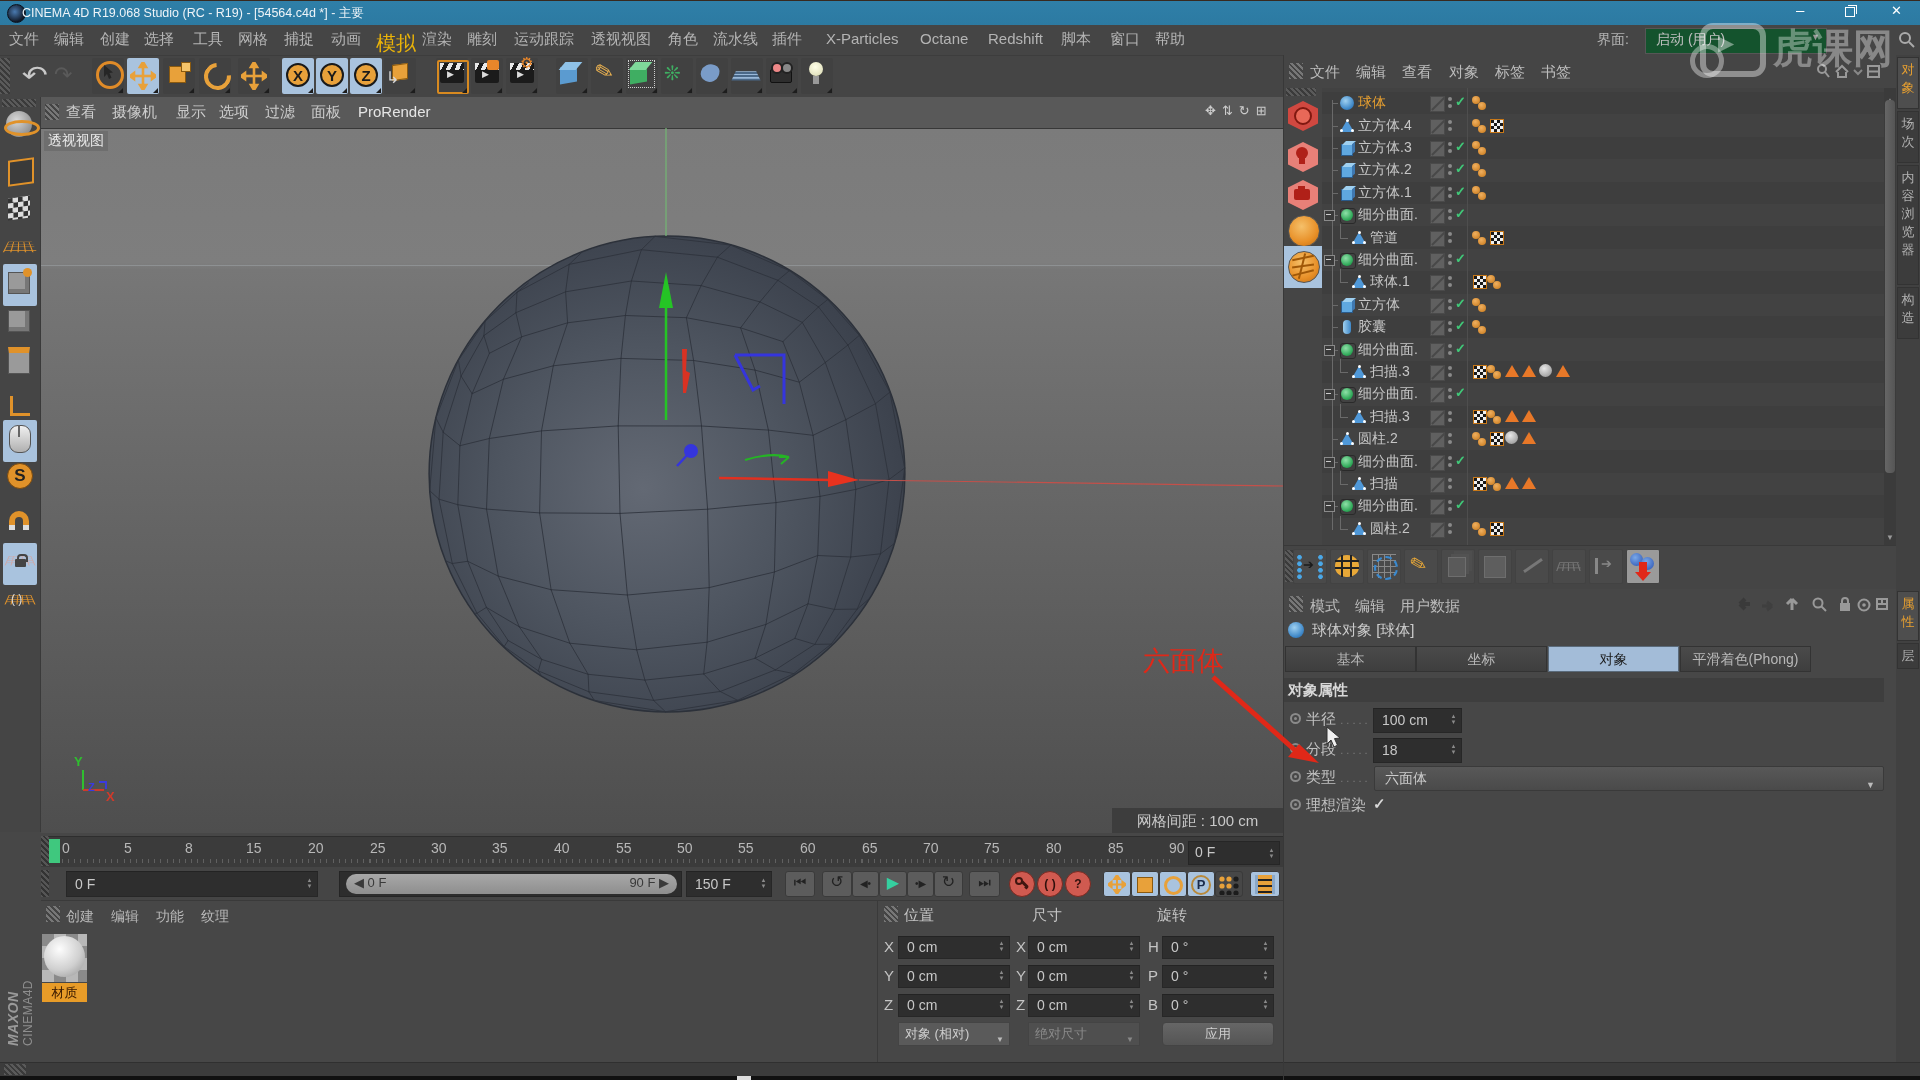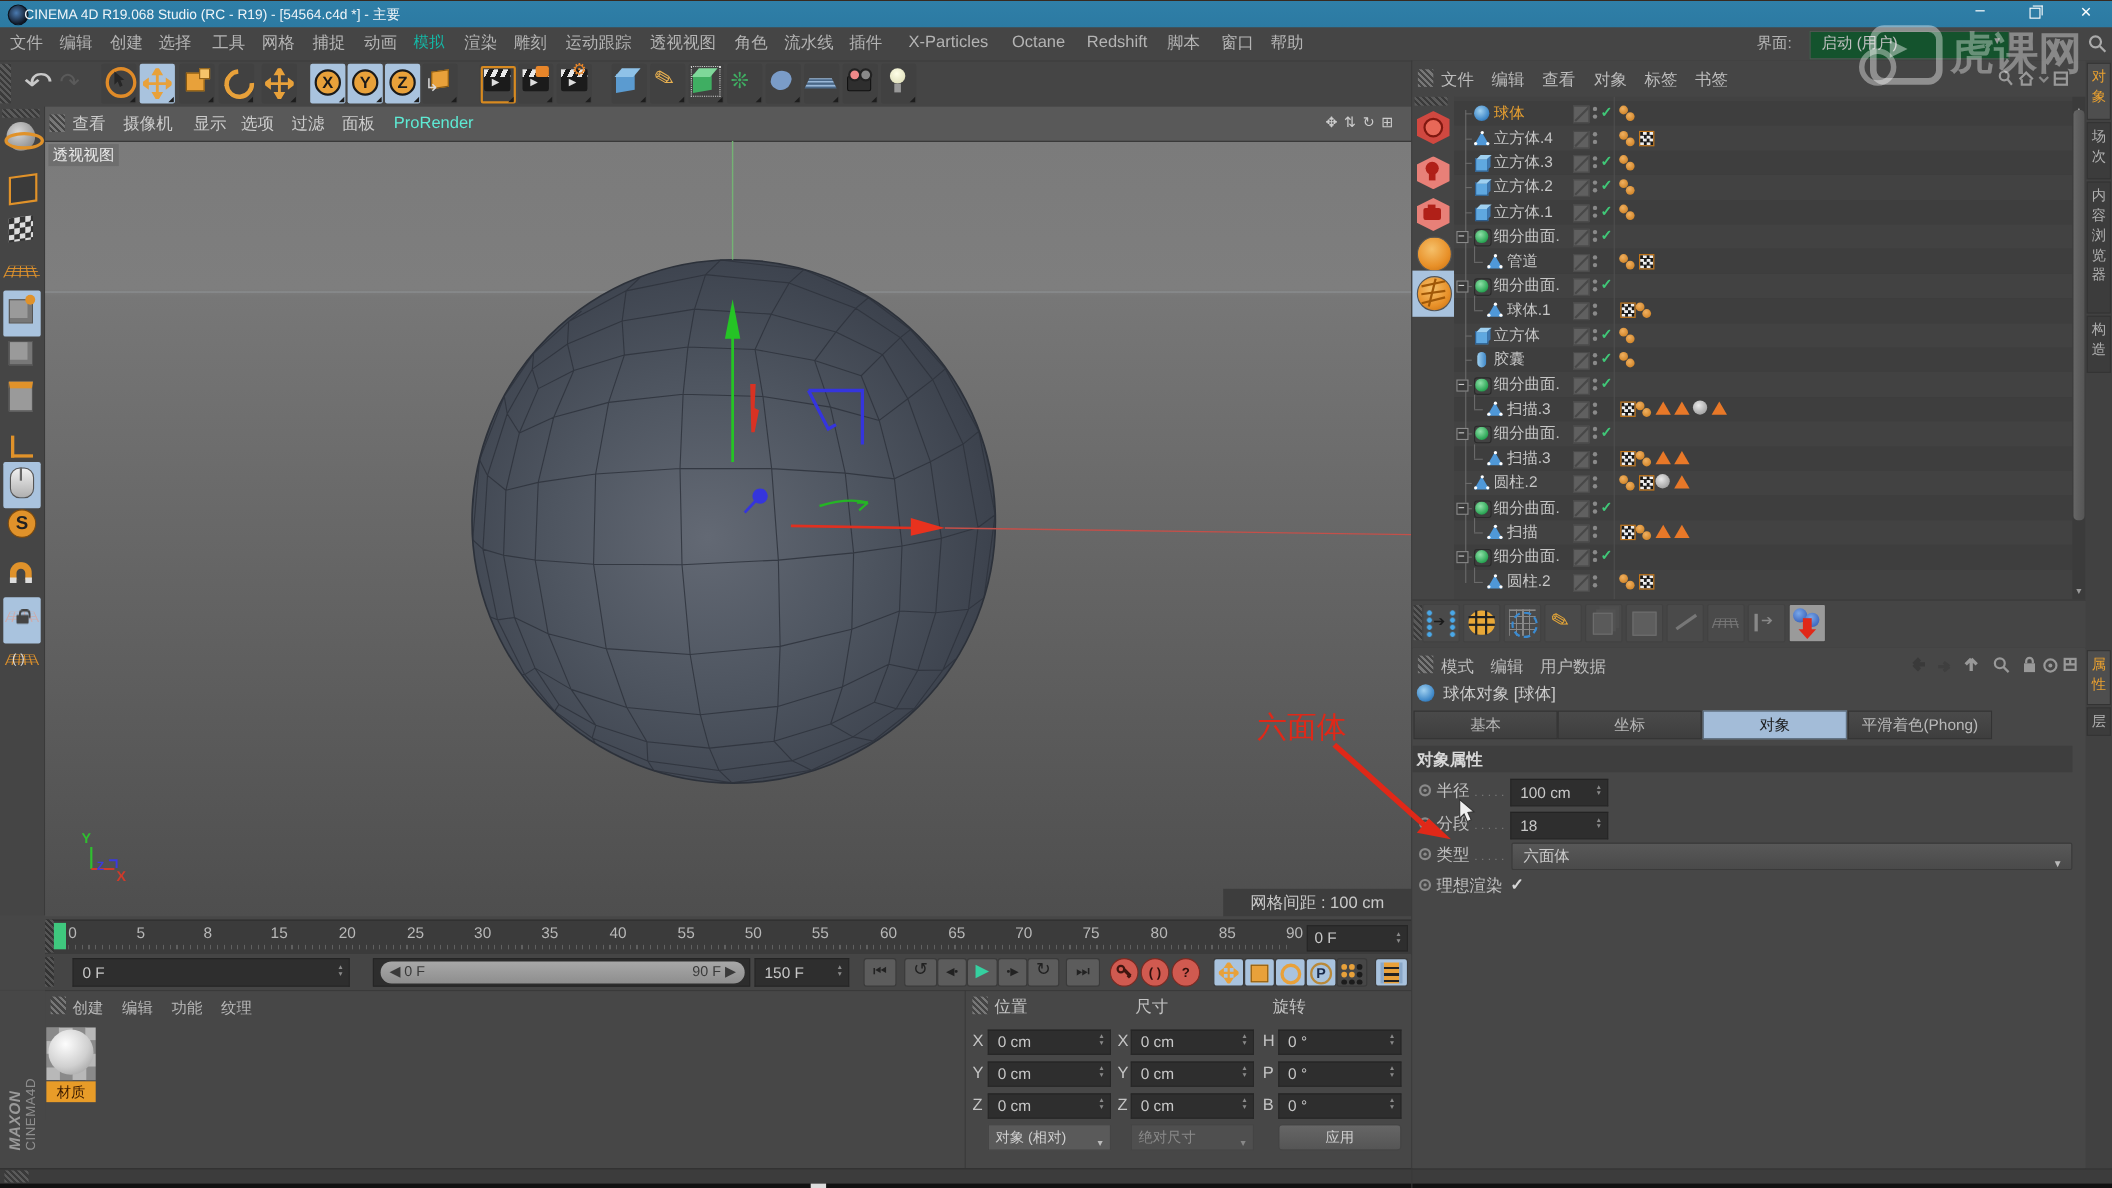--- a/index.html
+++ b/index.html
@@ -23,21 +23,21 @@
 </div>
 <div class="abs" style="left:0;top:25px;width:1920px;height:30px;background:#454545;border-bottom:1px solid #3d3d3d;"></div>
 <div class="tx" style="left:9px;top:30px;font-size:15px;color:#b4b4b4;">文件</div>
 <div class="tx" style="left:54px;top:30px;font-size:15px;color:#b4b4b4;">编辑</div>
 <div class="tx" style="left:100px;top:30px;font-size:15px;color:#b4b4b4;">创建</div>
 <div class="tx" style="left:144px;top:30px;font-size:15px;color:#b4b4b4;">选择</div>
 <div class="tx" style="left:193px;top:30px;font-size:15px;color:#b4b4b4;">工具</div>
 <div class="tx" style="left:238px;top:30px;font-size:15px;color:#b4b4b4;">网格</div>
 <div class="tx" style="left:284px;top:30px;font-size:15px;color:#b4b4b4;">捕捉</div>
 <div class="tx" style="left:331px;top:30px;font-size:15px;color:#b4b4b4;">动画</div>
-<div class="tx" style="left:376px;top:30px;font-size:14px;color:#14b8a6;">模拟</div>
+<div class="tx" style="left:376px;top:30px;font-size:20px;color:#eab308;">模拟</div>
 <div class="tx" style="left:422px;top:30px;font-size:15px;color:#b4b4b4;">渲染</div>
 <div class="tx" style="left:467px;top:30px;font-size:15px;color:#b4b4b4;">雕刻</div>
 <div class="tx" style="left:514px;top:30px;font-size:15px;color:#b4b4b4;">运动跟踪</div>
 <div class="tx" style="left:591px;top:30px;font-size:15px;color:#b4b4b4;">透视视图</div>
 <div class="tx" style="left:668px;top:30px;font-size:15px;color:#b4b4b4;">角色</div>
 <div class="tx" style="left:713px;top:30px;font-size:15px;color:#b4b4b4;">流水线</div>
 <div class="tx" style="left:772px;top:30px;font-size:15px;color:#b4b4b4;">插件</div>
 <div class="tx" style="left:826px;top:30px;font-size:15px;color:#b4b4b4;">X-Particles</div>
 <div class="tx" style="left:920px;top:30px;font-size:15px;color:#b4b4b4;">Octane</div>
 <div class="tx" style="left:988px;top:30px;font-size:15px;color:#b4b4b4;">Redshift</div>
@@ -210,21 +210,21 @@
     <div class="tx" style="left:8px;top:10px;font-size:12px;color:#ddd;">( )</div>
   </div>
 <div class="abs" style="left:41px;top:97px;width:1242px;height:31px;background:#595959;border-bottom:1px solid #474747;"></div>
 <div class="abs" style="left:45px;top:104px;width:14px;height:16px;background:repeating-linear-gradient(45deg,#777 0 2px,#444 2px 4px);"></div>
 <div class="tx" style="left:66px;top:103px;font-size:15px;color:#cccccc;">查看</div>
 <div class="tx" style="left:112px;top:103px;font-size:15px;color:#cccccc;">摄像机</div>
 <div class="tx" style="left:176px;top:103px;font-size:15px;color:#cccccc;">显示</div>
 <div class="tx" style="left:219px;top:103px;font-size:15px;color:#cccccc;">选项</div>
 <div class="tx" style="left:265px;top:103px;font-size:15px;color:#cccccc;">过滤</div>
 <div class="tx" style="left:311px;top:103px;font-size:15px;color:#cccccc;">面板</div>
-<div class="tx" style="left:358px;top:103px;font-size:15px;color:#5eead4;">ProRender</div>
+<div class="tx" style="left:358px;top:103px;font-size:15px;color:#e5e5e5;">ProRender</div>
 <div class="tx" style="left:1205px;top:103px;font-size:13px;color:#ccc;letter-spacing:6px;">✥⇅↻⊞</div>
 <div class="abs" style="left:41px;top:128px;width:1242px;height:704px;background:linear-gradient(#7b7b7b 0%,#7e7e7e 19%,#777777 20%,#4e4e4e 100%);border-top:1px solid #383838;"></div>
 <div class="abs" style="left:41px;top:265px;width:1242px;height:1px;background:#8e9193;"></div>
 <div class="abs" style="left:44px;top:131px;background:#6e6e6e;padding:1px 4px;font-size:14px;color:#e8e8e8;">透视视图</div>
 <svg class="abs" style="left:41px;top:128px;" width="1242" height="704" viewBox="0 0 1242 704">
 <defs>
       <radialGradient id="sph" cx="0.45" cy="0.53" r="0.72">
 <stop offset="0" stop-color="#636974"></stop>
         <stop offset="0.42" stop-color="#4e5560"></stop>
         <stop offset="0.75" stop-color="#3d434e"></stop>

